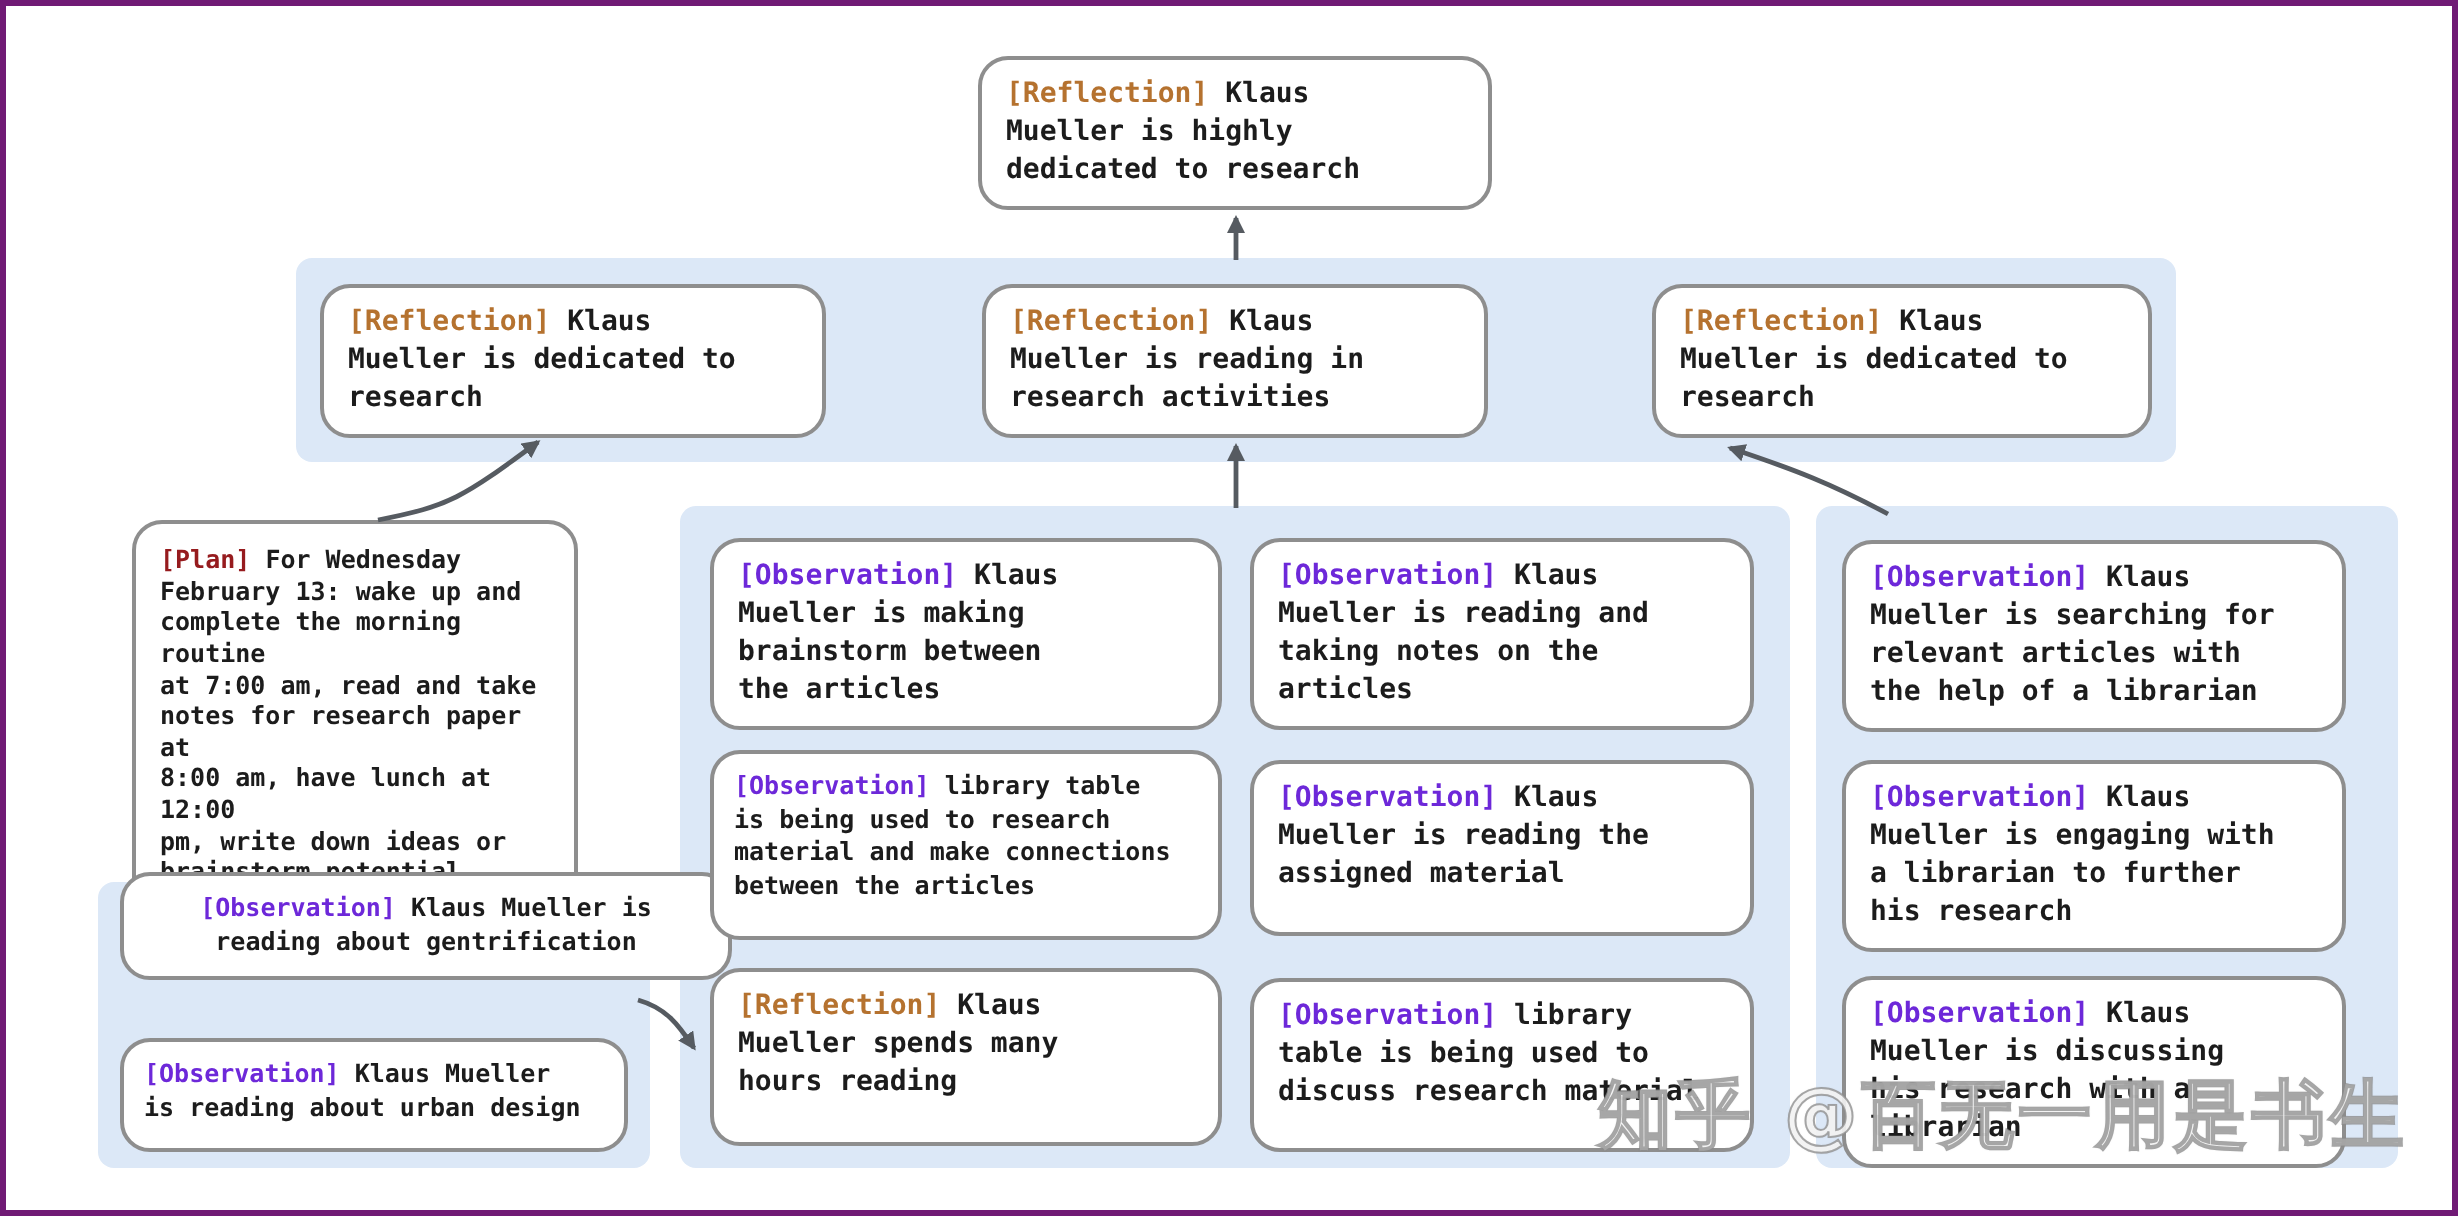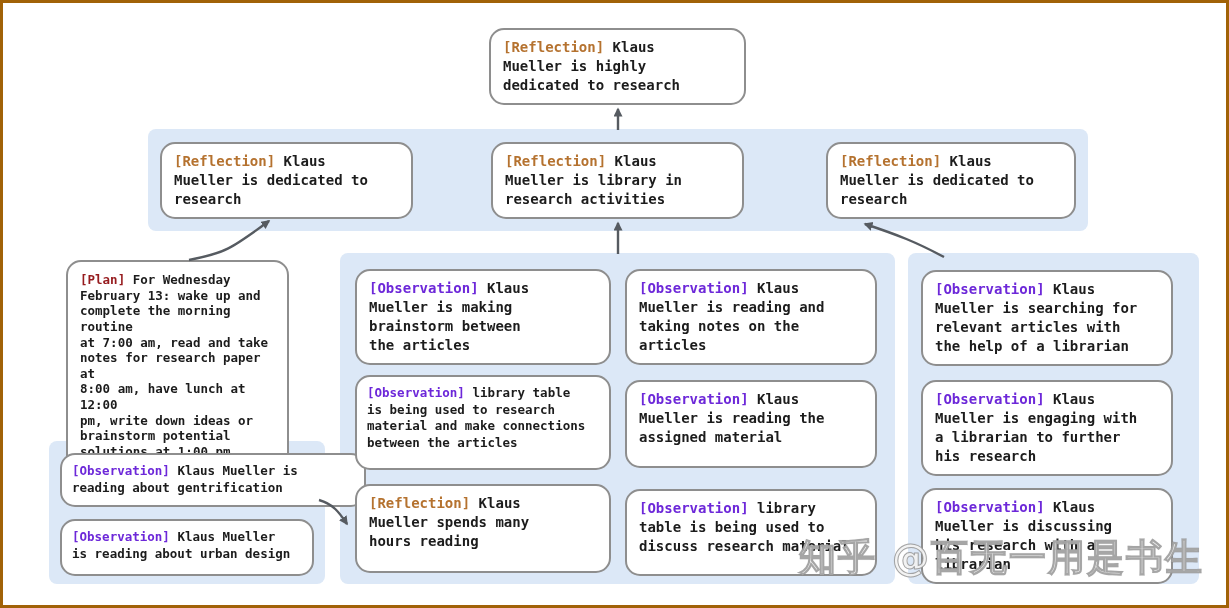--- a/index.html
+++ b/index.html
@@ -1,21 +1,21 @@
 <!DOCTYPE html>
 <html><head>
 <meta charset="utf-8">
 <style>
   html,body { margin:0; padding:0; background:#ffffff; }
   .canvas {
     position:relative;
     width:1229px; height:608px;
     box-sizing:border-box;
     background:#ffffff;
-    border:3px solid #a16207;
+    border:3px solid #701a75;
     overflow:hidden;
     font-family:"DejaVu Sans Mono","Liberation Mono",monospace;
   }
   .band {
     position:absolute;
     background:#dce8f7;
     border-radius:8px;
   }
   .node {
     position:absolute;
@@ -66,37 +66,37 @@
   <div class="band" style="left:905px; top:250px; width:291px; height:331px;"></div>
 
   <div class="node" style="left:486px; top:25px; width:257px; min-height:77px;"><span class="tag-reflection">[Reflection]</span> <span class="node-text">Klaus
 Mueller is highly
 dedicated to research</span></div>
 
   <div class="node" style="left:157px; top:139px; width:253px; min-height:74px;"><span class="tag-reflection">[Reflection]</span> <span class="node-text">Klaus
 Mueller is dedicated to
 research</span></div>
   <div class="node" style="left:488px; top:139px; width:253px; min-height:74px;"><span class="tag-reflection">[Reflection]</span> <span class="node-text">Klaus
-Mueller is library in
+Mueller is reading in
 research activities</span></div>
   <div class="node" style="left:823px; top:139px; width:250px; min-height:74px;"><span class="tag-reflection">[Reflection]</span> <span class="node-text">Klaus
 Mueller is dedicated to
 research</span></div>
 
   <div class="node node-plan" style="left:63px; top:257px; width:223px; min-height:161px;"><span class="tag-plan">[Plan]</span> <span class="node-text">For Wednesday
 February 13: wake up and
 complete the morning routine
 at 7:00 am, read and take
 notes for research paper at
 8:00 am, have lunch at 12:00
 pm, write down ideas or
 brainstorm potential
 solutions at 1:00 pm, [...]</span></div>
 
-  <div class="node node-sm" style="left:57px; top:450px; width:306px; min-height:54px;"><span class="tag-observation">[Observation]</span> <span class="node-text">Klaus Mueller is
+  <div class="node node-sm" style="left:57px; top:433px; width:306px; min-height:54px;text-align:center;"><span class="tag-observation">[Observation]</span> <span class="node-text">Klaus Mueller is
 reading about gentrification</span></div>
   <div class="node node-sm" style="left:57px; top:516px; width:254px; min-height:57px;"><span class="tag-observation">[Observation]</span> <span class="node-text">Klaus Mueller
 is reading about urban design</span></div>
 
   <div class="node" style="left:352px; top:266px; width:256px; min-height:92px;"><span class="tag-observation">[Observation]</span> <span class="node-text">Klaus
 Mueller is making
 brainstorm between
 the articles</span></div>
   <div class="node node-sm" style="left:352px; top:372px; width:256px; min-height:95px;"><span class="tag-observation">[Observation]</span> <span class="node-text">library table
 is being used to research

